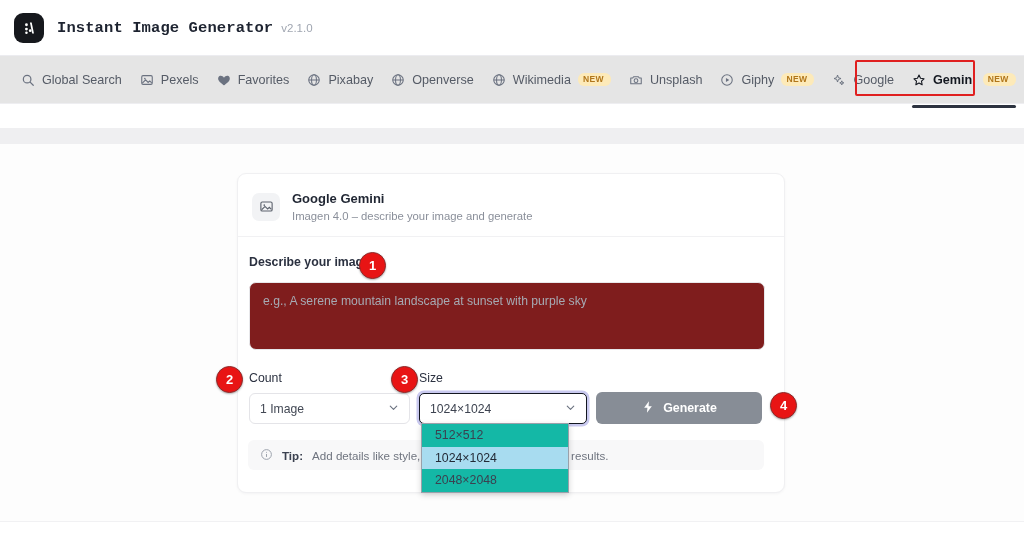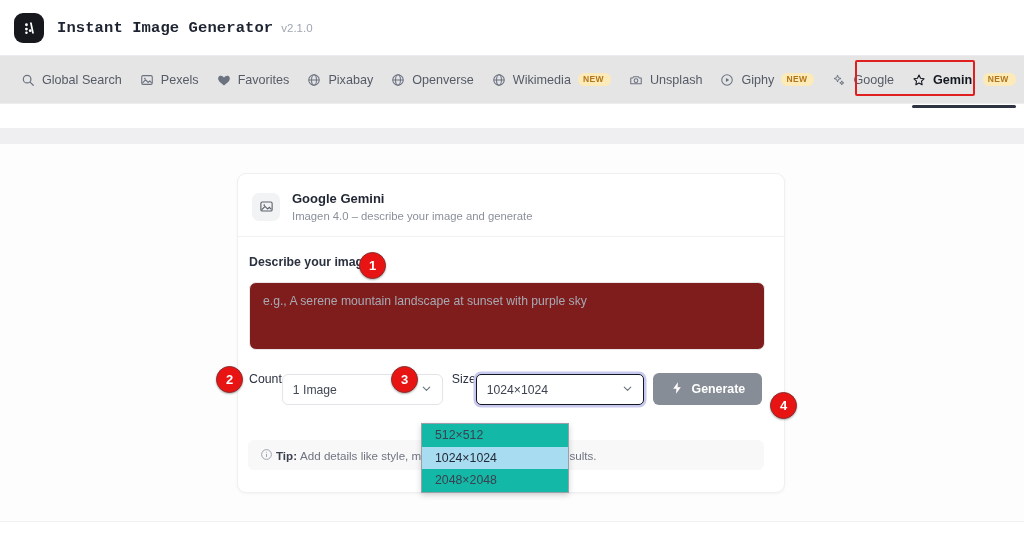--- a/index.html
+++ b/index.html
@@ -135,21 +135,21 @@
     border: 1px solid #e7e7ea; border-radius: 7px;
     background: #7f1d1d;
     padding: 11px 13px;
     font-size: 12.2px; color: #a6aab3;
   }
 
   .controls {
     display: flex; align-items: flex-end; gap: 9px;
     margin-top: 18px;
   }
-  .control-col { display: flex; flex-direction: row; }
+  .control-col { display: flex; flex-direction: column; }
   .control-label {
     font-size: 12.3px; color: #2b3140; height: 20px;
     display: flex; align-items: center;
   }
 
   .select {
     position: relative;
     height: 31px; border-radius: 6px;
     border: 1px solid #e4e4e8; background: #ffffff;
     display: flex; align-items: center;
@@ -191,21 +191,21 @@
     padding-left: 13px;
     font-size: 12.3px; color: #3b4150;
   }
   .dd-option.selected { background: #a8dcf0; color: #232a36; }
 
   
   .tip {
     position: absolute; left: 248px; top: 440px;
     width: 516px; height: 30px;
     background: #f8f8f9; border-radius: 6px;
-    display: flex; align-items: center; gap: 3px;
+    display: flex; align-items: center; gap: 9px;
     padding: 0 12px;
     font-size: 11.6px; color: #6f747f;
   }
   .tip b { color: #3b4150; }
 
   
   .step {
     position: absolute;
     width: 27px; height: 27px; border-radius: 50%;
     background: #e81414;

